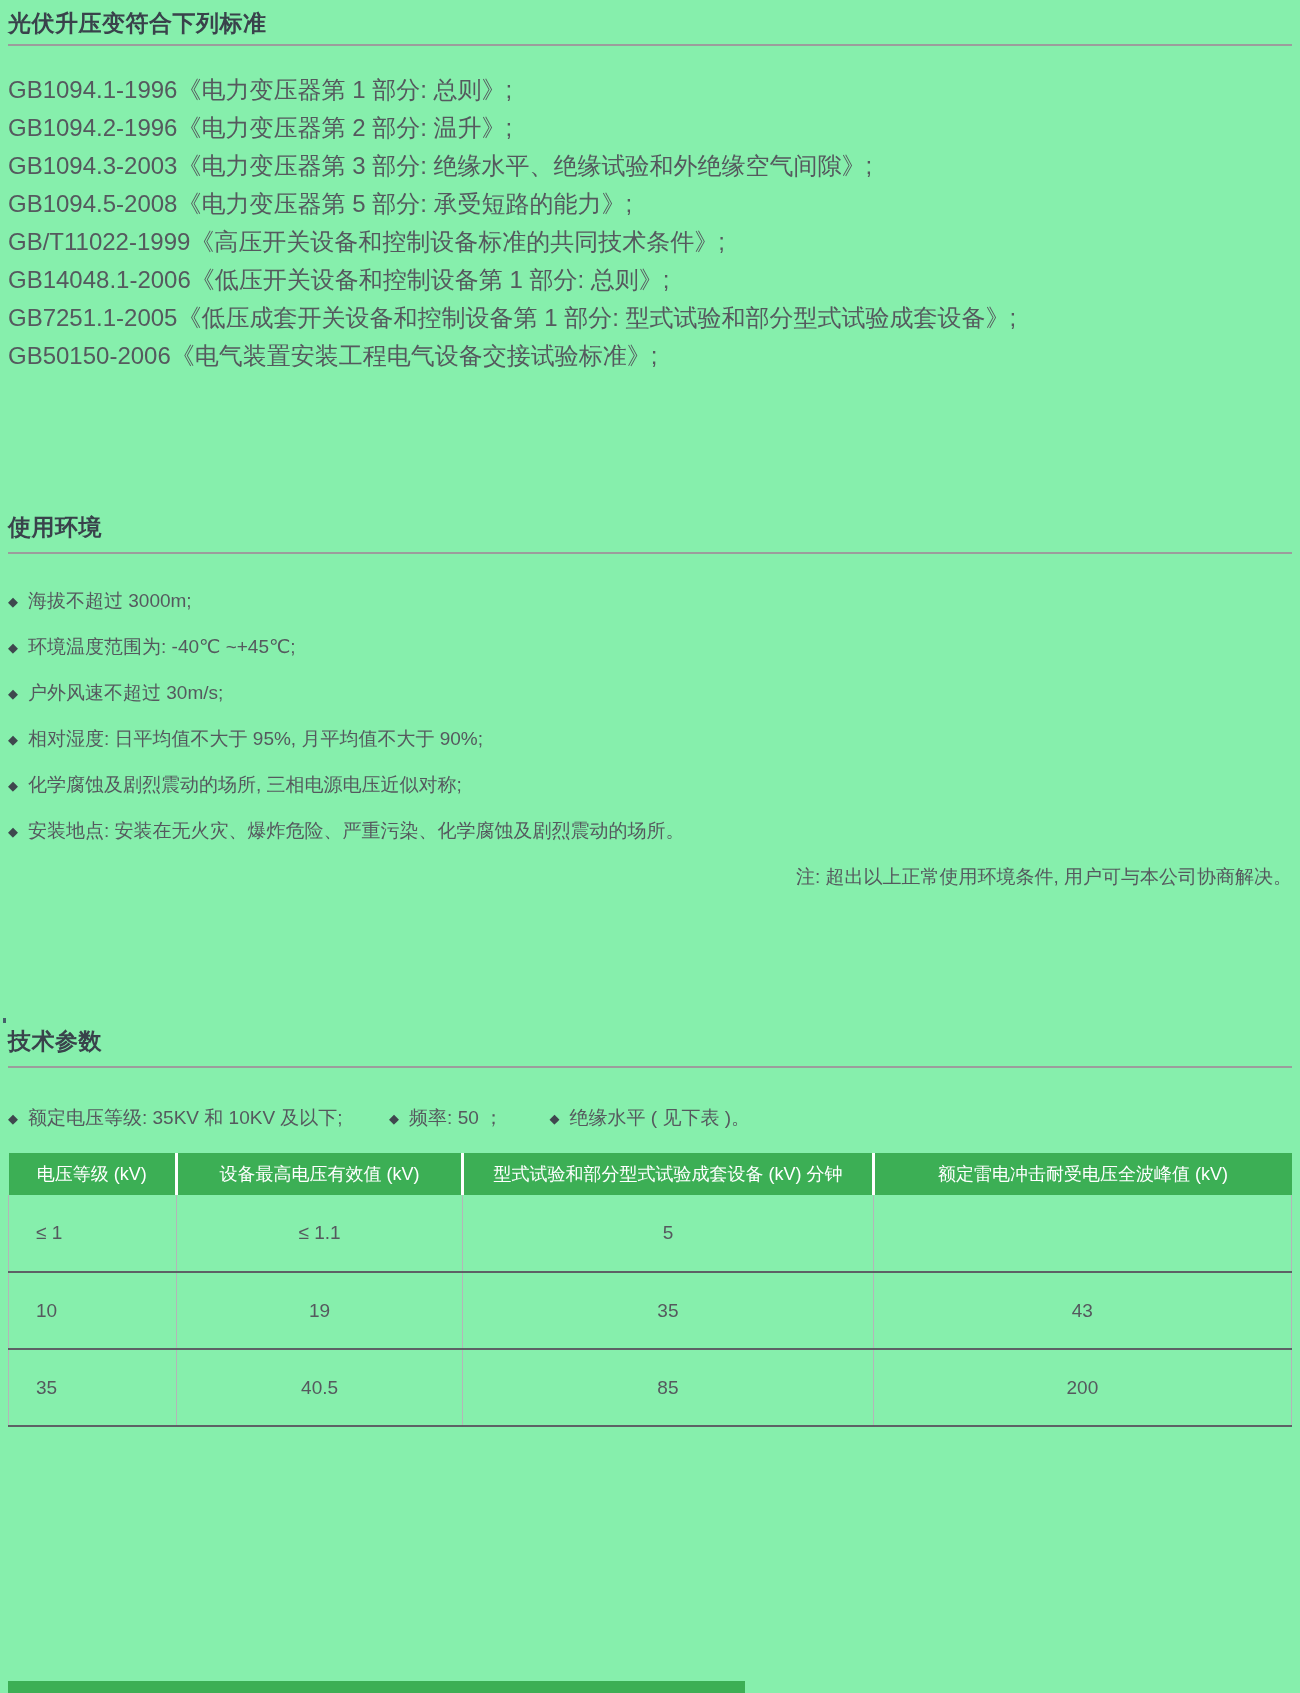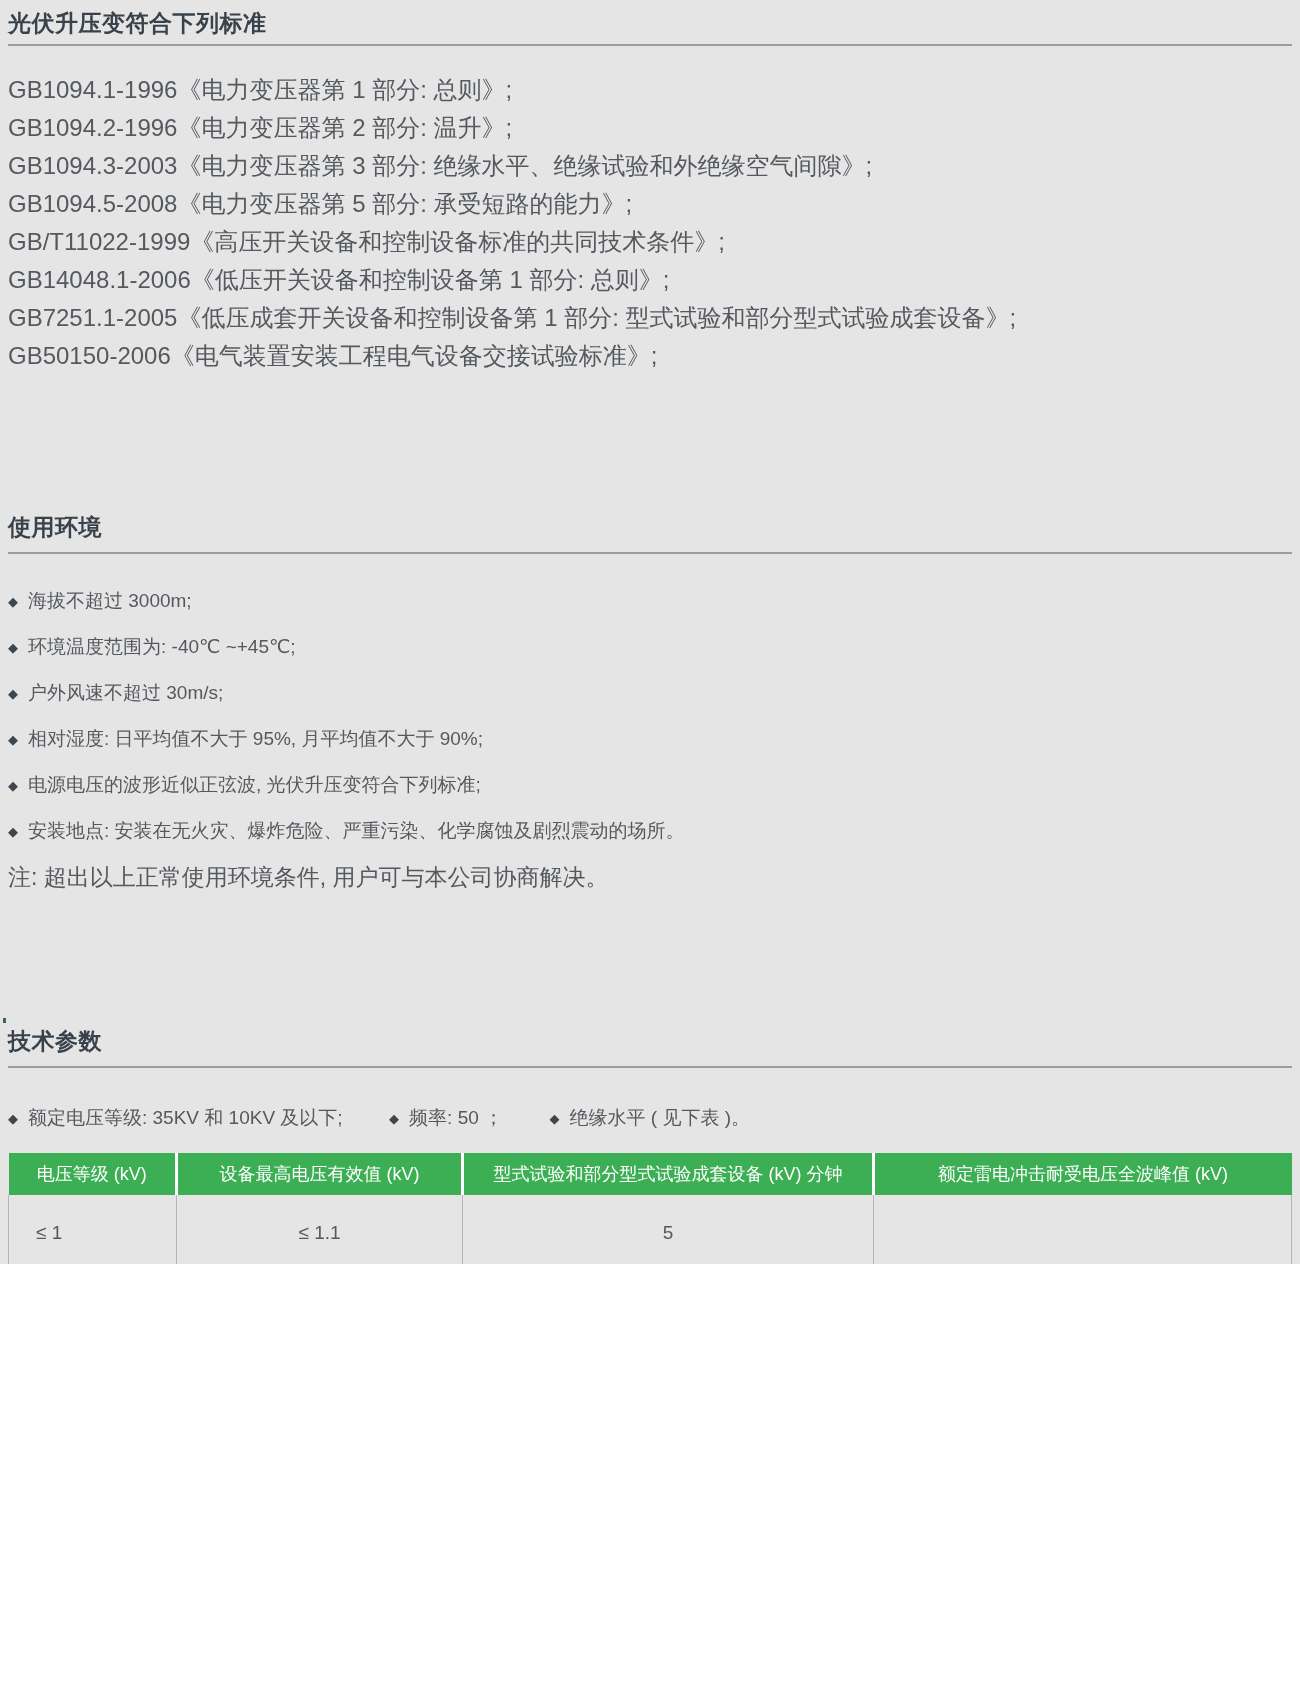--- a/index.html
+++ b/index.html
@@ -4,24 +4,24 @@
 <style>
   * { box-sizing: border-box; }
   html, body { margin: 0; padding: 0; background: #ffffff; }
   body {
     font-family: "Liberation Sans", "DejaVu Sans", sans-serif;
     width: 1300px;
   }
   .page {
     position: relative;
     width: 1300px;
-    height: 1264px;
+    height: 1693px;
     padding: 10px 8px 0 8px;
     overflow: hidden;
-    background: #e5e5e5;
+    background: #86efac;
   }
   .section-title {
     margin: 0;
     font-size: 23px;
     line-height: 26px;
     font-weight: 700;
     color: #39424b;
     letter-spacing: 0.5px;
   }
   .rule {
@@ -49,23 +49,24 @@
     color: #55595e;
   }
   .diamond {
     display: inline-block;
     font-size: 13px;
     color: #3f474e;
     vertical-align: 1px;
     margin-right: 10px;
   }
   .note-line {
-    font-size: 23px;
-    line-height: 22px;
-    color: #55595e;
+    font-size: 19px;
+    line-height: 22px;
+    color: #55595e;
+    text-align: right;
   }
 
   .params-section { margin-top: 140px; }
   .inline-bullets { margin-top: 39px; white-space: nowrap; }
   .inline-bullet {
     display: inline-block;
     font-size: 19px;
     line-height: 22px;
     color: #55595e;
     margin-right: 42px;
@@ -157,21 +158,21 @@
       <div class="bullet-item">
         <span class="diamond">◆</span><span>环境温度范围为: -40℃ ~+45℃;</span>
       </div>
       <div class="bullet-item">
         <span class="diamond">◆</span><span>户外风速不超过 30m/s;</span>
       </div>
       <div class="bullet-item">
         <span class="diamond">◆</span><span>相对湿度: 日平均值不大于 95%, 月平均值不大于 90%;</span>
       </div>
       <div class="bullet-item">
-        <span class="diamond">◆</span><span>电源电压的波形近似正弦波, 光伏升压变符合下列标准;</span>
+        <span class="diamond">◆</span><span>化学腐蚀及剧烈震动的场所, 三相电源电压近似对称;</span>
       </div>
       <div class="bullet-item">
         <span class="diamond">◆</span><span>安装地点: 安装在无火灾、爆炸危险、严重污染、化学腐蚀及剧烈震动的场所。</span>
       </div>
     </div>
     <div class="note-line">注: 超出以上正常使用环境条件, 用户可与本公司协商解决。</div>
   </section>
 
   <section class="params-section">
     <h1 class="section-title">技术参数</h1>

